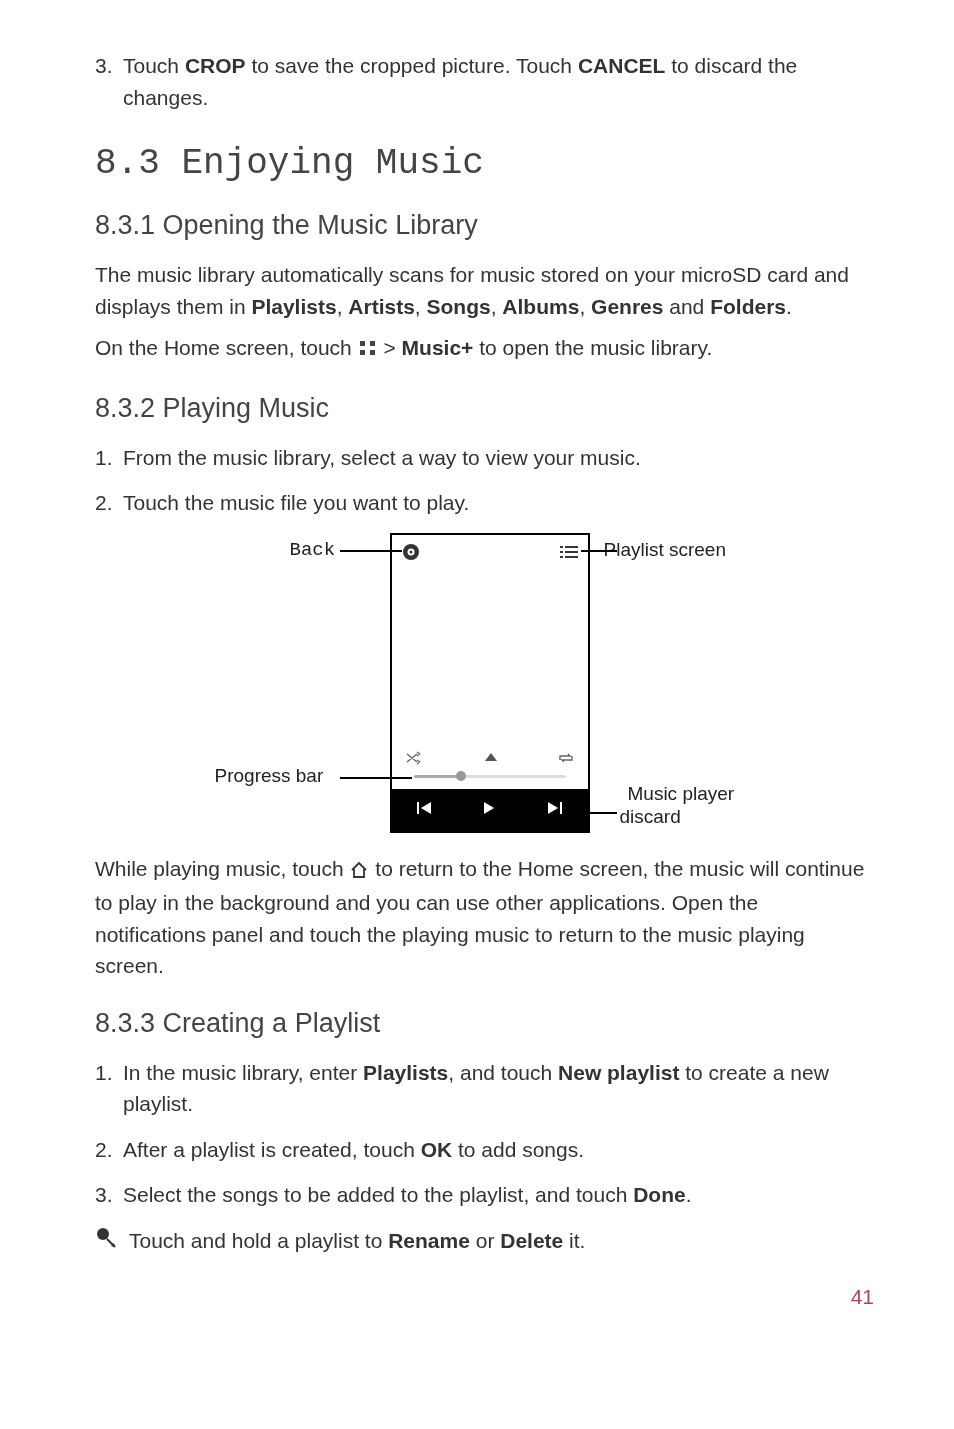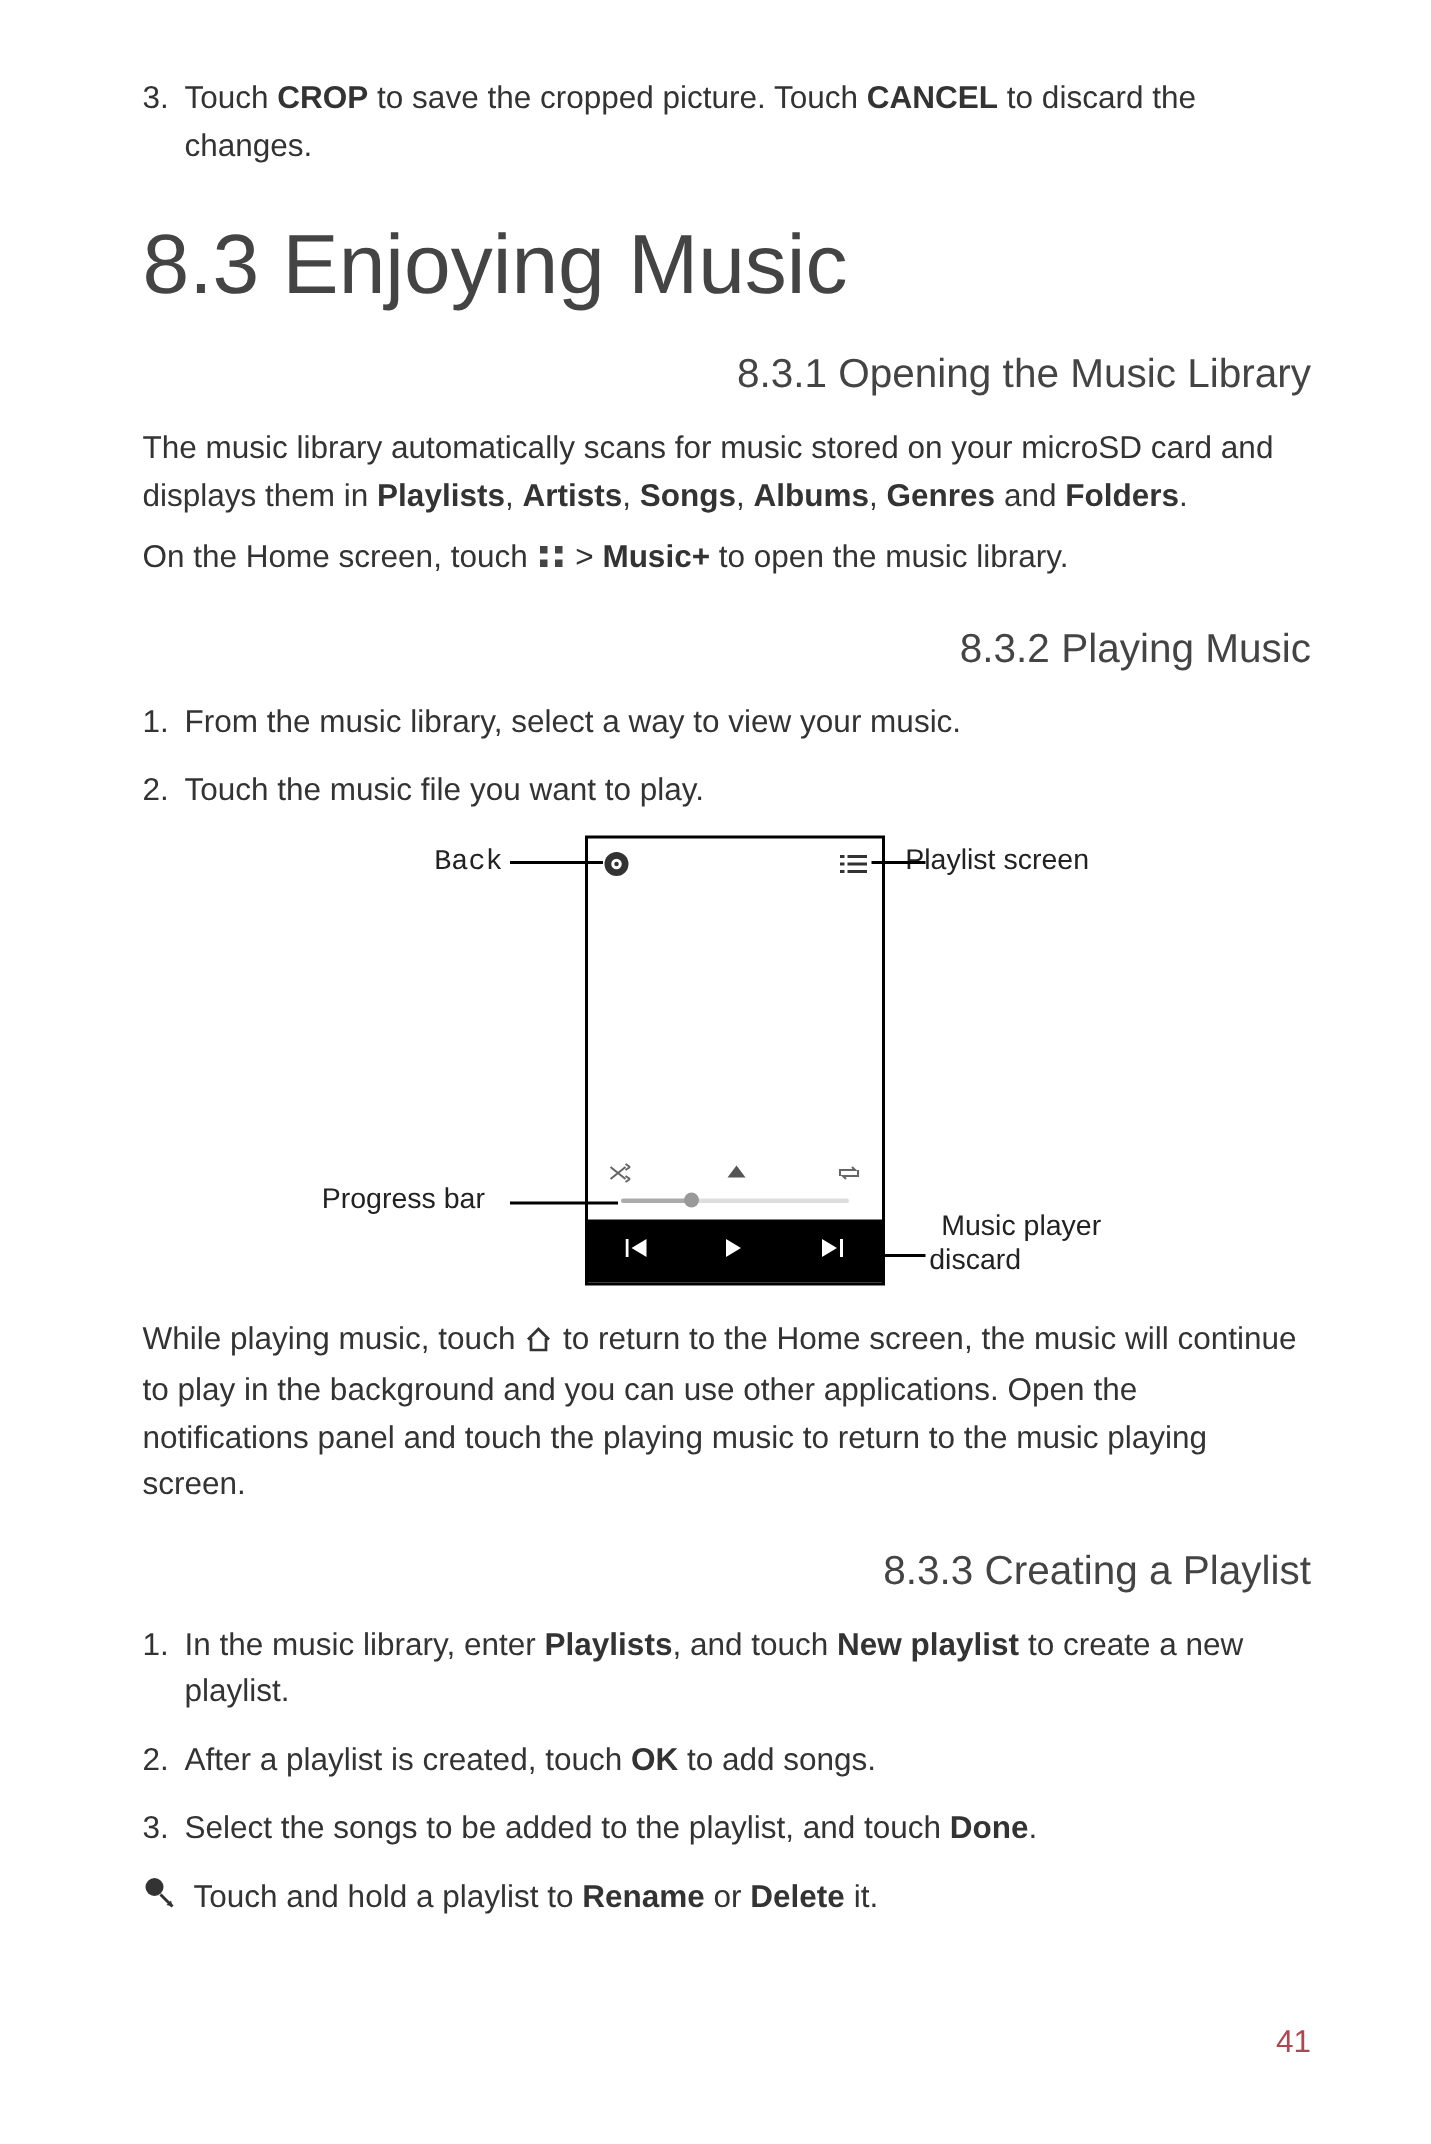--- a/index.html
+++ b/index.html
@@ -21,31 +21,31 @@
     display: flex;
   }
   .step .num {
     flex: 0 0 auto;
     width: 28px;
   }
   .step .txt {
     flex: 1;
   }
   h1.sec {
-    font-size: 56px;
+    font-size: 36px;
     font-weight: 400;
     color: #444;
     margin: 30px 0 22px 0;
+    font-family: Liberation Mono, monospace;
   }
   h2.sub {
     font-size: 27px;
     font-weight: 400;
     color: #444;
     margin: 26px 0 18px 0;
-    text-align: right;
   }
   .body-p {
     font-size: 21px;
     line-height: 1.5;
     margin: 0 0 10px 0;
   }
   b { font-weight: bold; }
   .inline-icon {
     display: inline-block;
     vertical-align: -3px;
@@ -142,21 +142,21 @@
   }
   .tip-text {
     flex: 1;
     font-size: 21px;
     line-height: 1.5;
   }
   .page-num {
     text-align: right;
     color: #b0464f;
     font-size: 21px;
-    margin-top: 70px;
+    margin-top: 29px;
   }
 </style>
 </head>
 <body>
 
 <div class="page">
 
   <div class="step">
     <span class="num">3.</span>
     <span class="txt">

